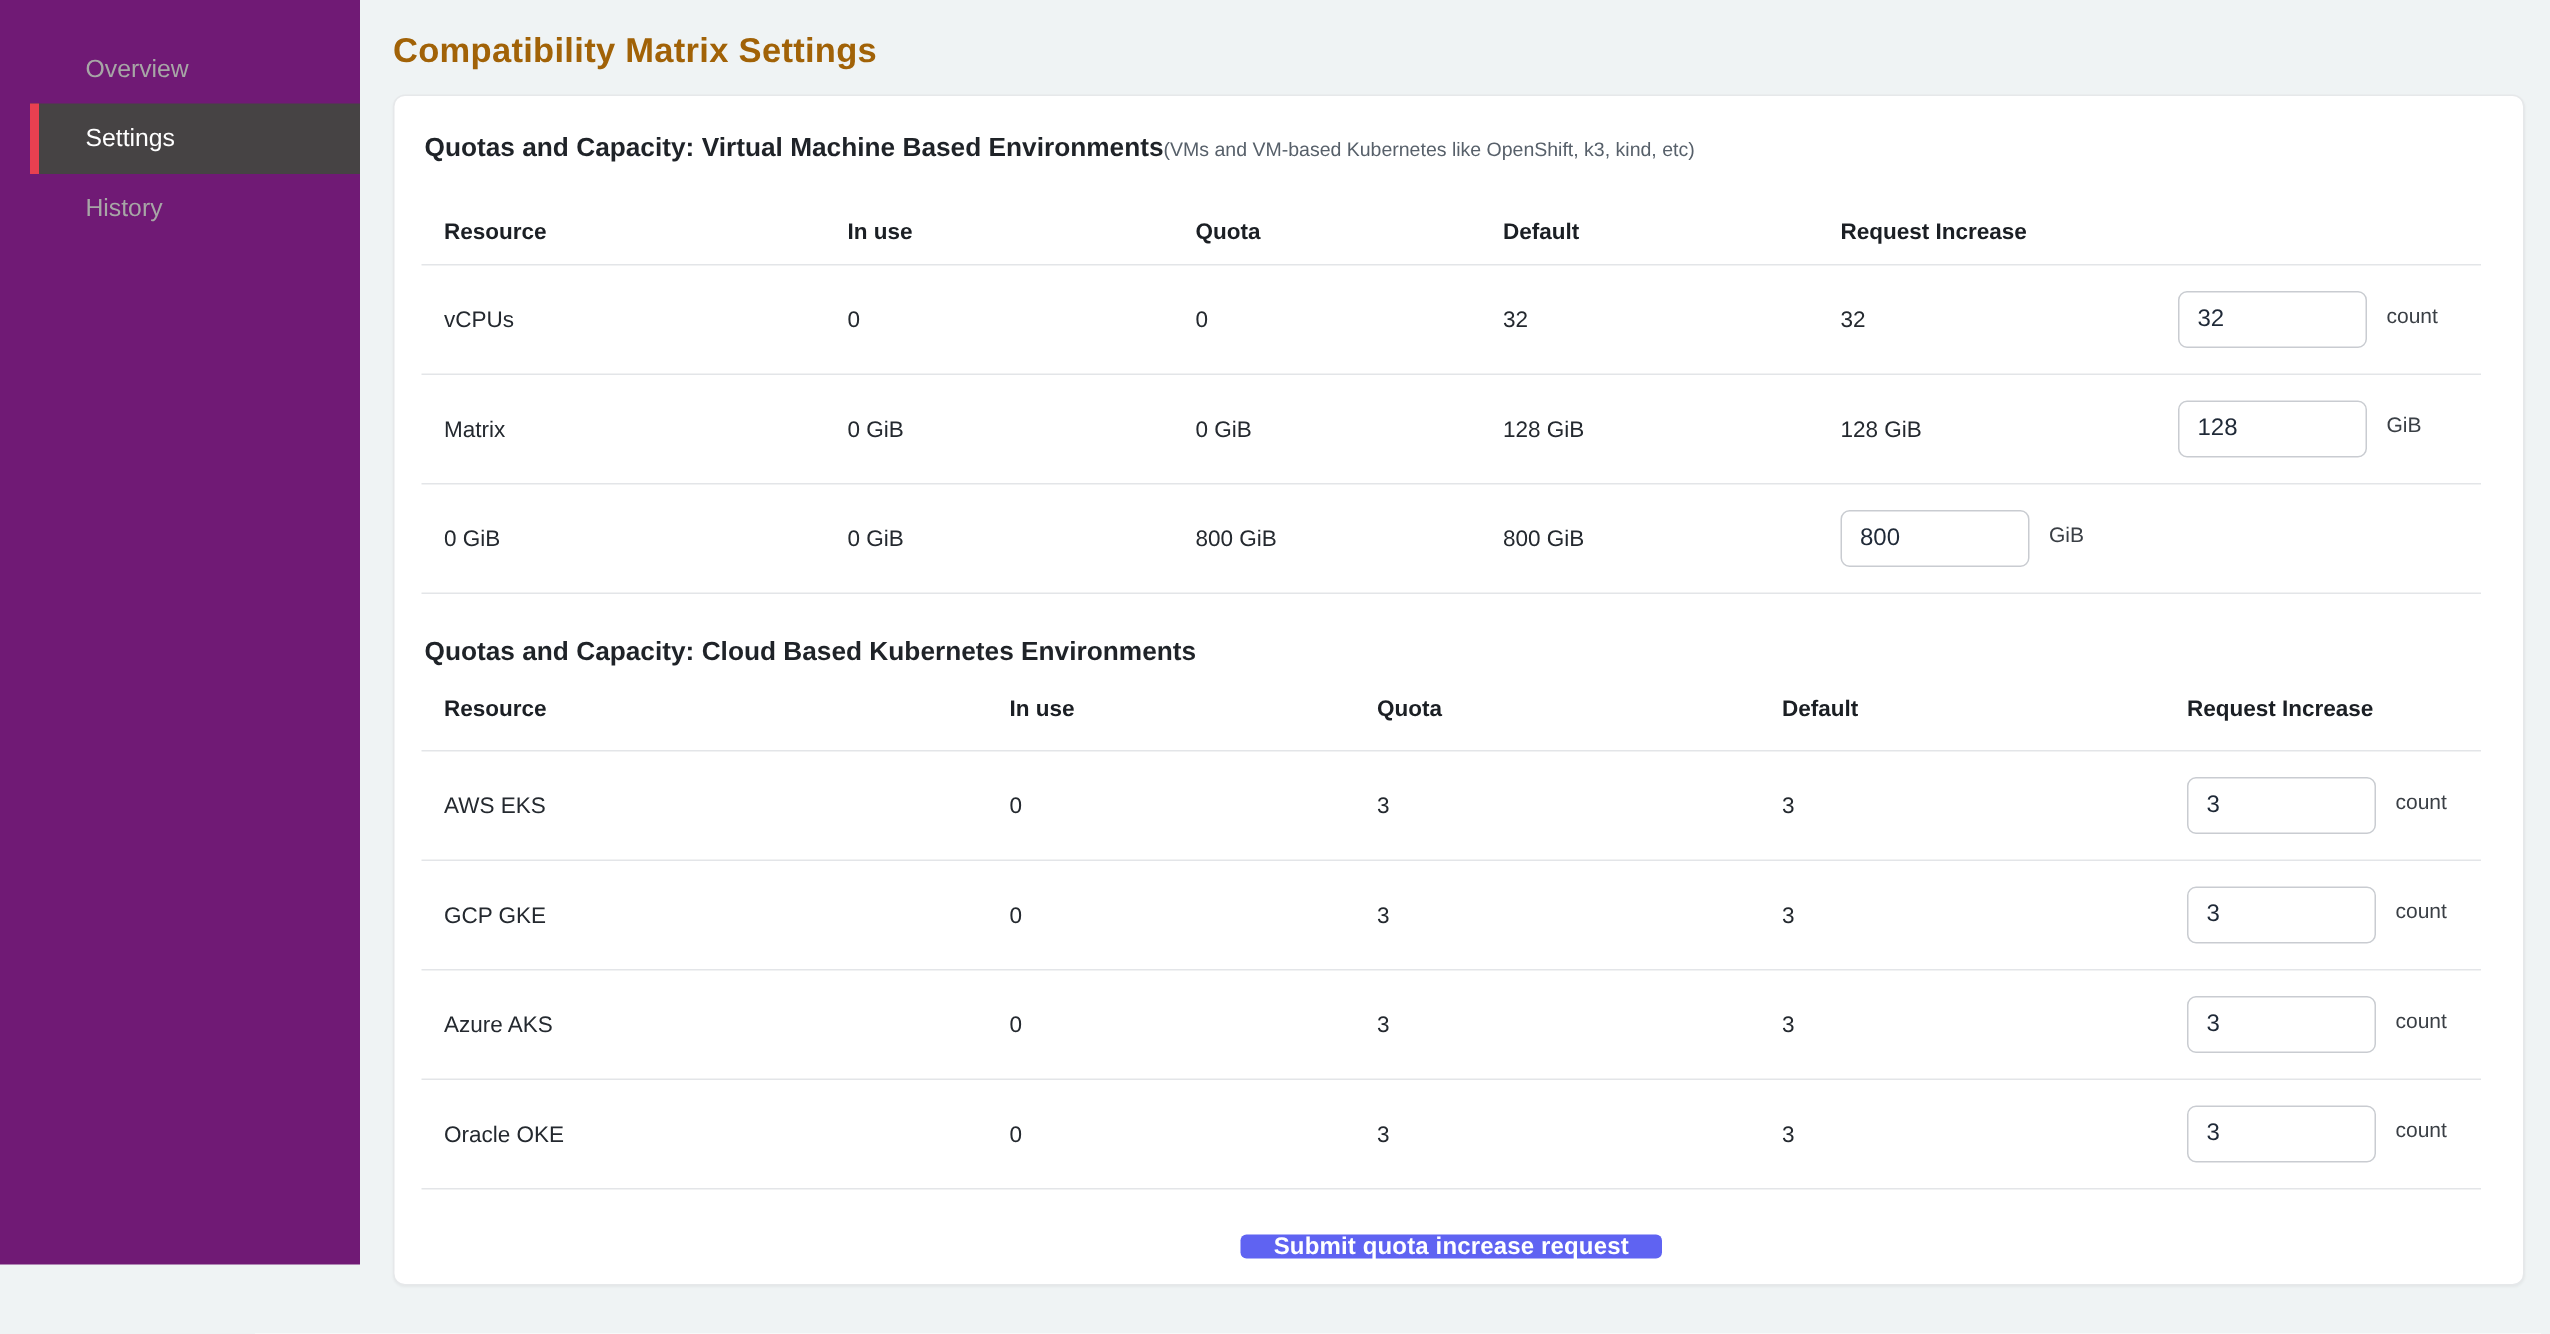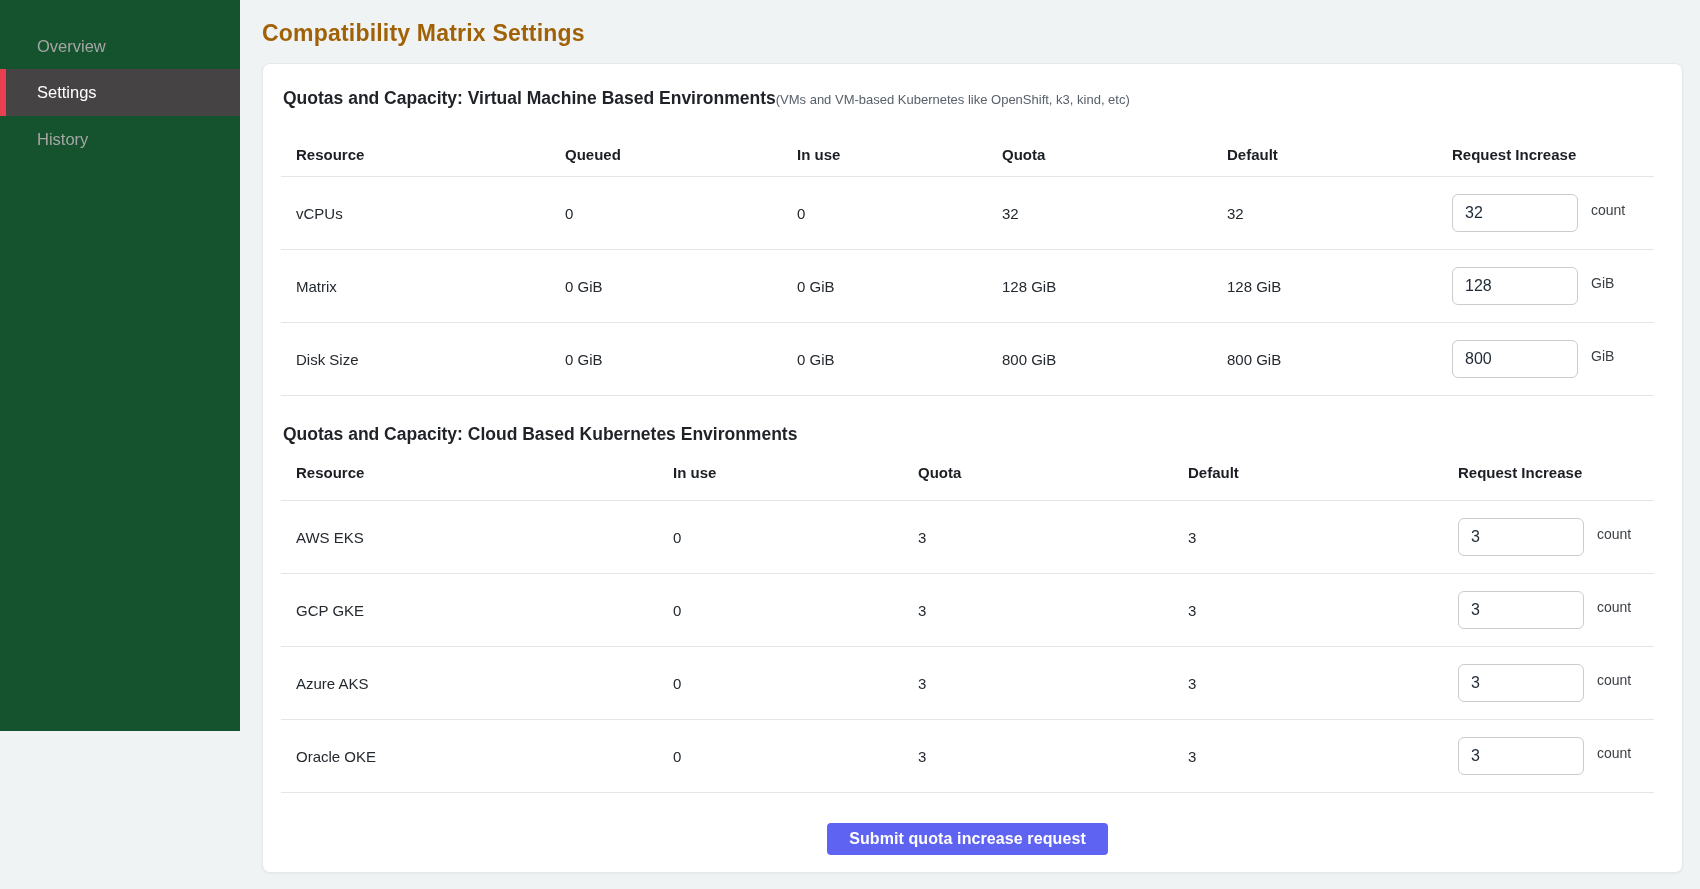--- a/index.html
+++ b/index.html
@@ -7,23 +7,24 @@
   body {
     font-family:"Liberation Sans", sans-serif;
     background:#eff3f4;
     color:#1f2329;
     overflow:hidden;
     display:flex;
   }
 
   
   .sidebar {
-    width:240px; height:731px; flex:0 0 240px;
-    background:#14532d;
+    width:240px; height:843px; flex:0 0 240px;
+    background:#701a75;
     padding-top:23px;
+    padding-left:20px;
   }
   .side-item {
     height:46px; display:flex; align-items:center;
     padding-left:31px; font-size:16.5px; color:#a7a6a6;
     cursor:pointer; position:relative; border-left:6px solid transparent;
   }
   .side-item.active {
     background:#464344; color:#ffffff; border-left-color:#e84050; height:47px;
   }
 
@@ -72,21 +73,21 @@
   .unit { font-size:14px; color:#3a3f45; position:relative; top:-3px;text-align:right; }
 
   .section2 { margin-top:28px; }
 
   .submit-wrap { display:flex; justify-content:center; margin-top:30px; }
   .submit-btn {
     background:#5f63f2; color:#ffffff;
     border:none; border-radius:4px;
     font-family:"Liberation Sans", sans-serif;
     font-size:16px; font-weight:700;
-    height:32px; padding:0 22px; min-width:280px;
+    height:16px; padding:0 22px; min-width:280px;
     cursor:pointer; letter-spacing:.1px;
   }
 </style>
 </head>
 <body>
 
 <nav class="sidebar">
   <div class="side-item">
     <span>Overview</span>
   </div>
@@ -104,21 +105,20 @@
   <div class="card">
 
     <section class="section1 t1">
       <div class="section-title-row">
         <span class="section-title">Quotas and Capacity: Virtual Machine Based Environments</span>
         <span class="section-subtitle">(VMs and VM-based Kubernetes like OpenShift, k3, kind, etc)</span>
       </div>
 
       <div class="grid thead">
         <div class="th">Resource</div>
-        <div class="th">Queued</div>
         <div class="th">In use</div>
         <div class="th">Quota</div>
         <div class="th">Default</div>
         <div class="th">Request Increase</div>
       </div>
 
       <div class="grid tr">
         <div class="td">vCPUs</div>
         <div class="td">0</div>
         <div class="td">0</div>
@@ -136,21 +136,20 @@
         <div class="td">0 GiB</div>
         <div class="td">128 GiB</div>
         <div class="td">128 GiB</div>
         <div class="td req">
           <input class="req-input" type="text" value="128" style="">
           <span class="unit">GiB</span>
         </div>
       </div>
 
       <div class="grid tr">
-        <div class="td">Disk Size</div>
         <div class="td">0 GiB</div>
         <div class="td">0 GiB</div>
         <div class="td">800 GiB</div>
         <div class="td">800 GiB</div>
         <div class="td req">
           <input class="req-input" type="text" value="800" style="">
           <span class="unit">GiB</span>
         </div>
       </div>
     </section>

